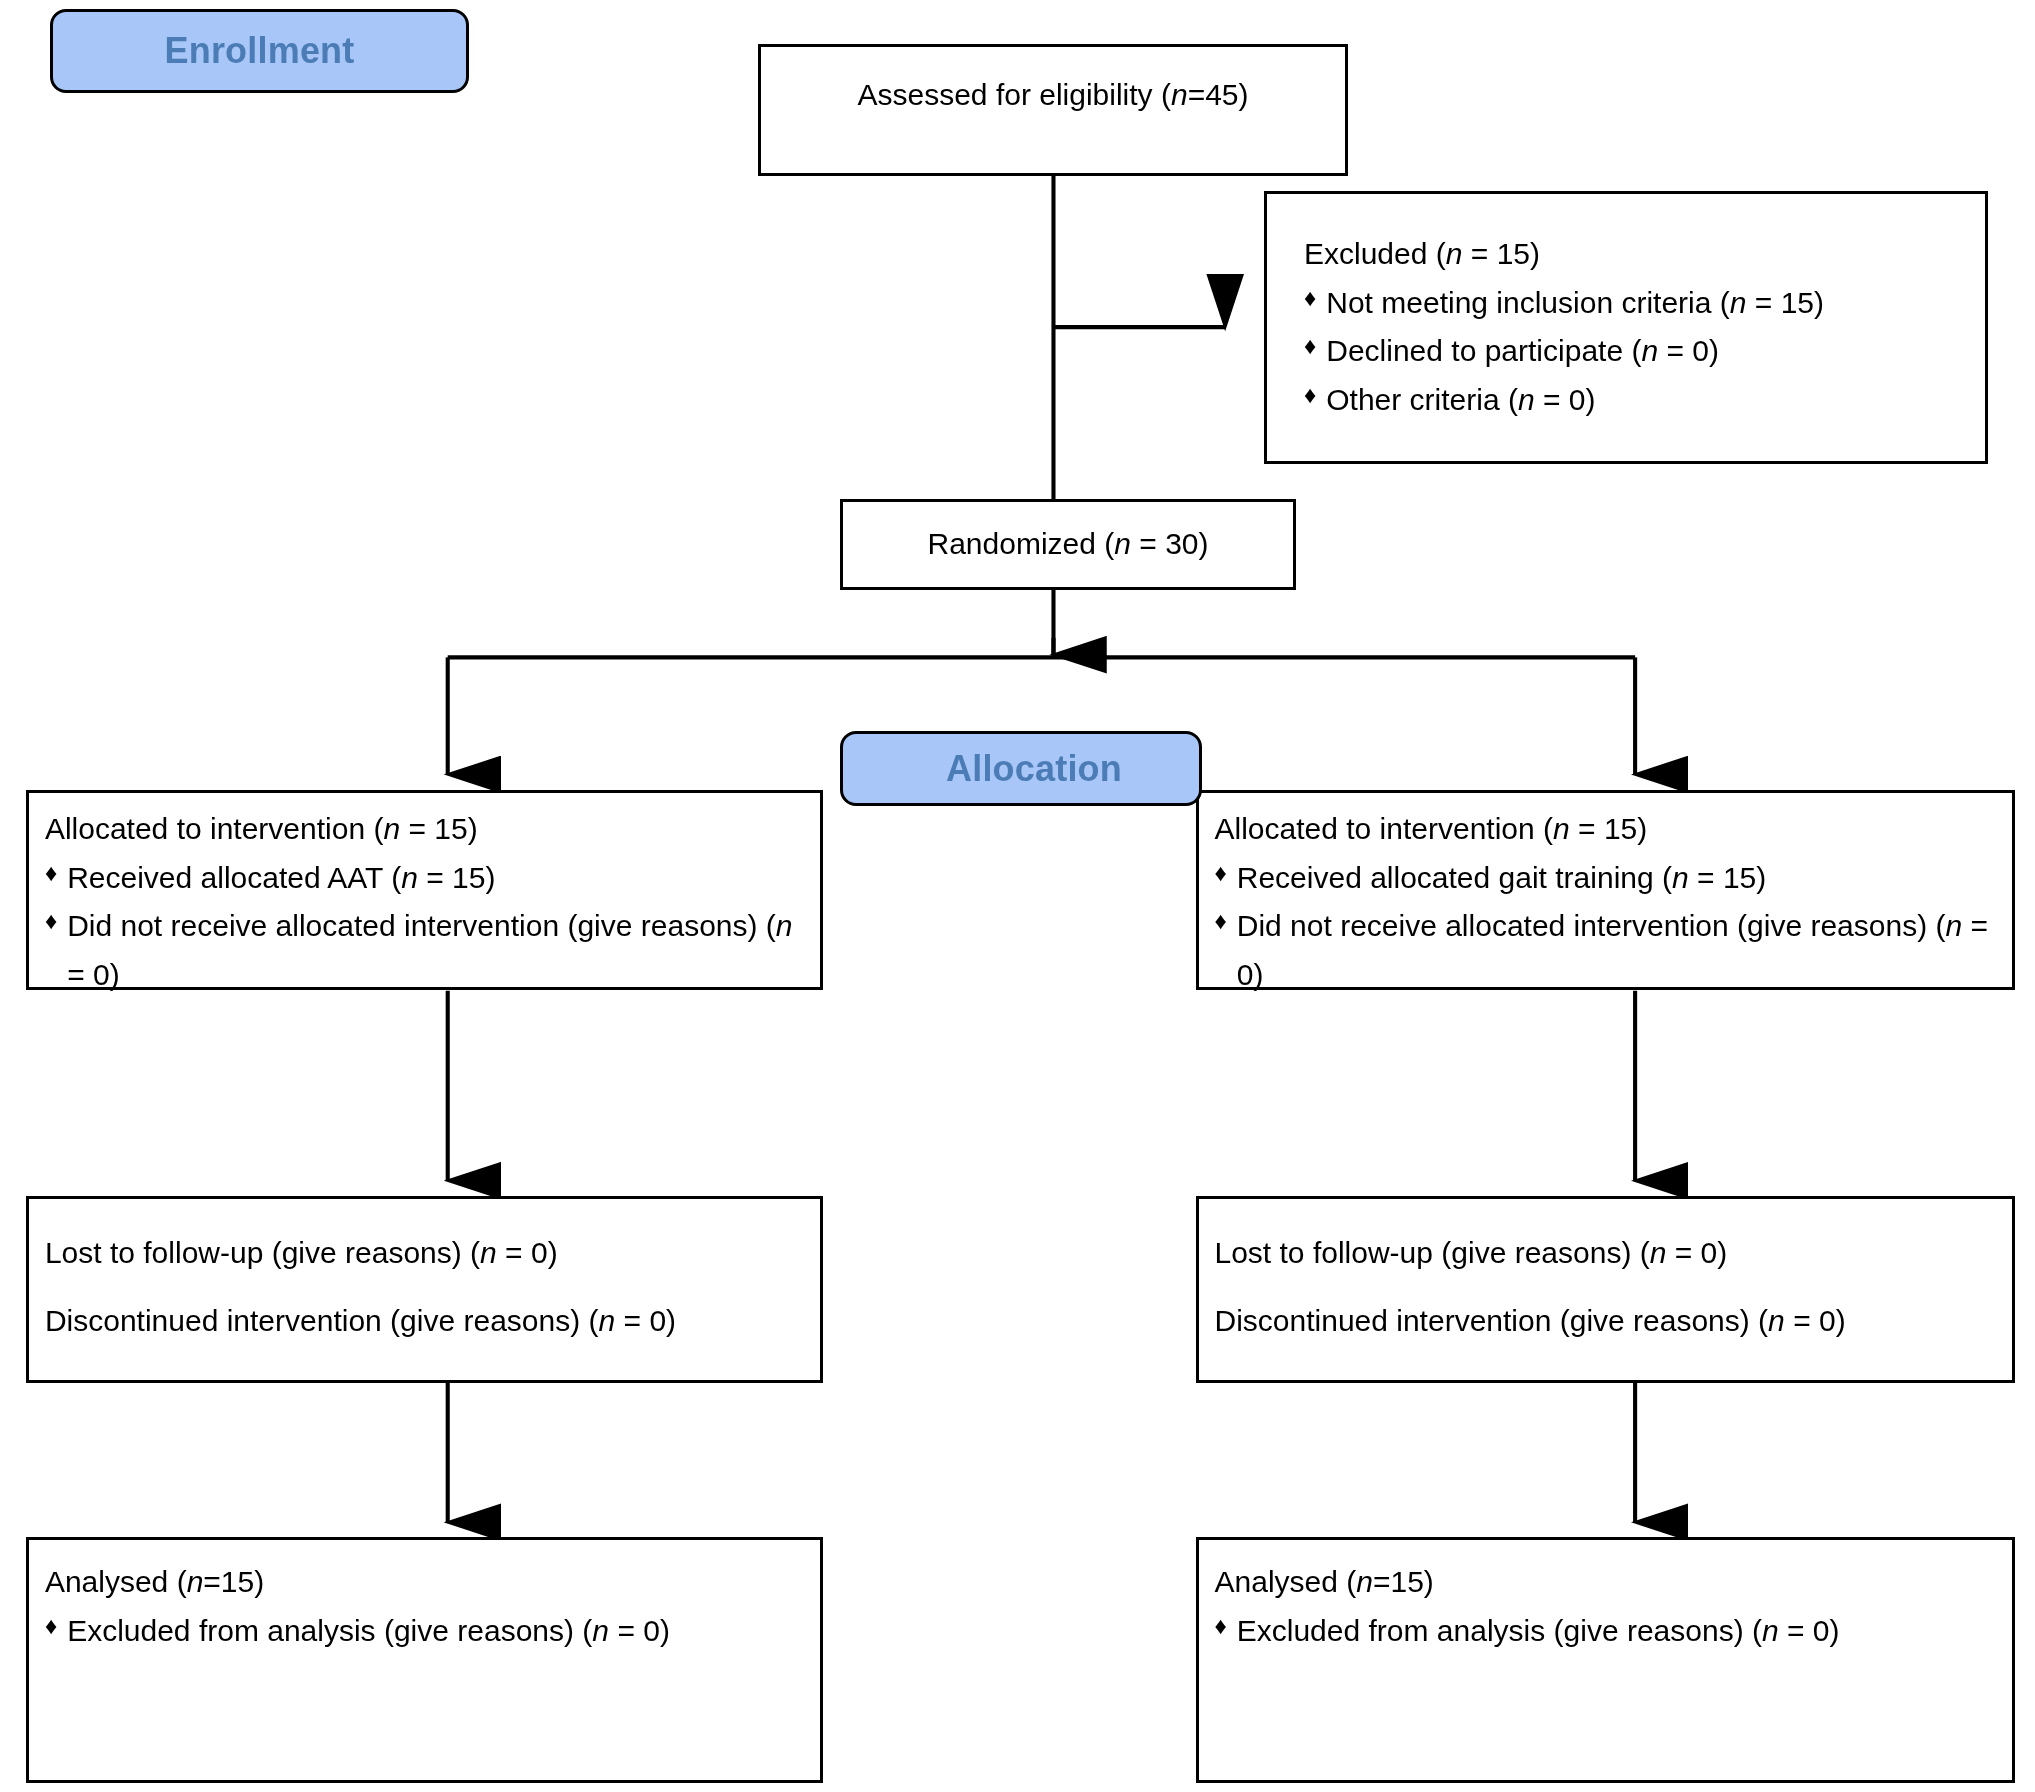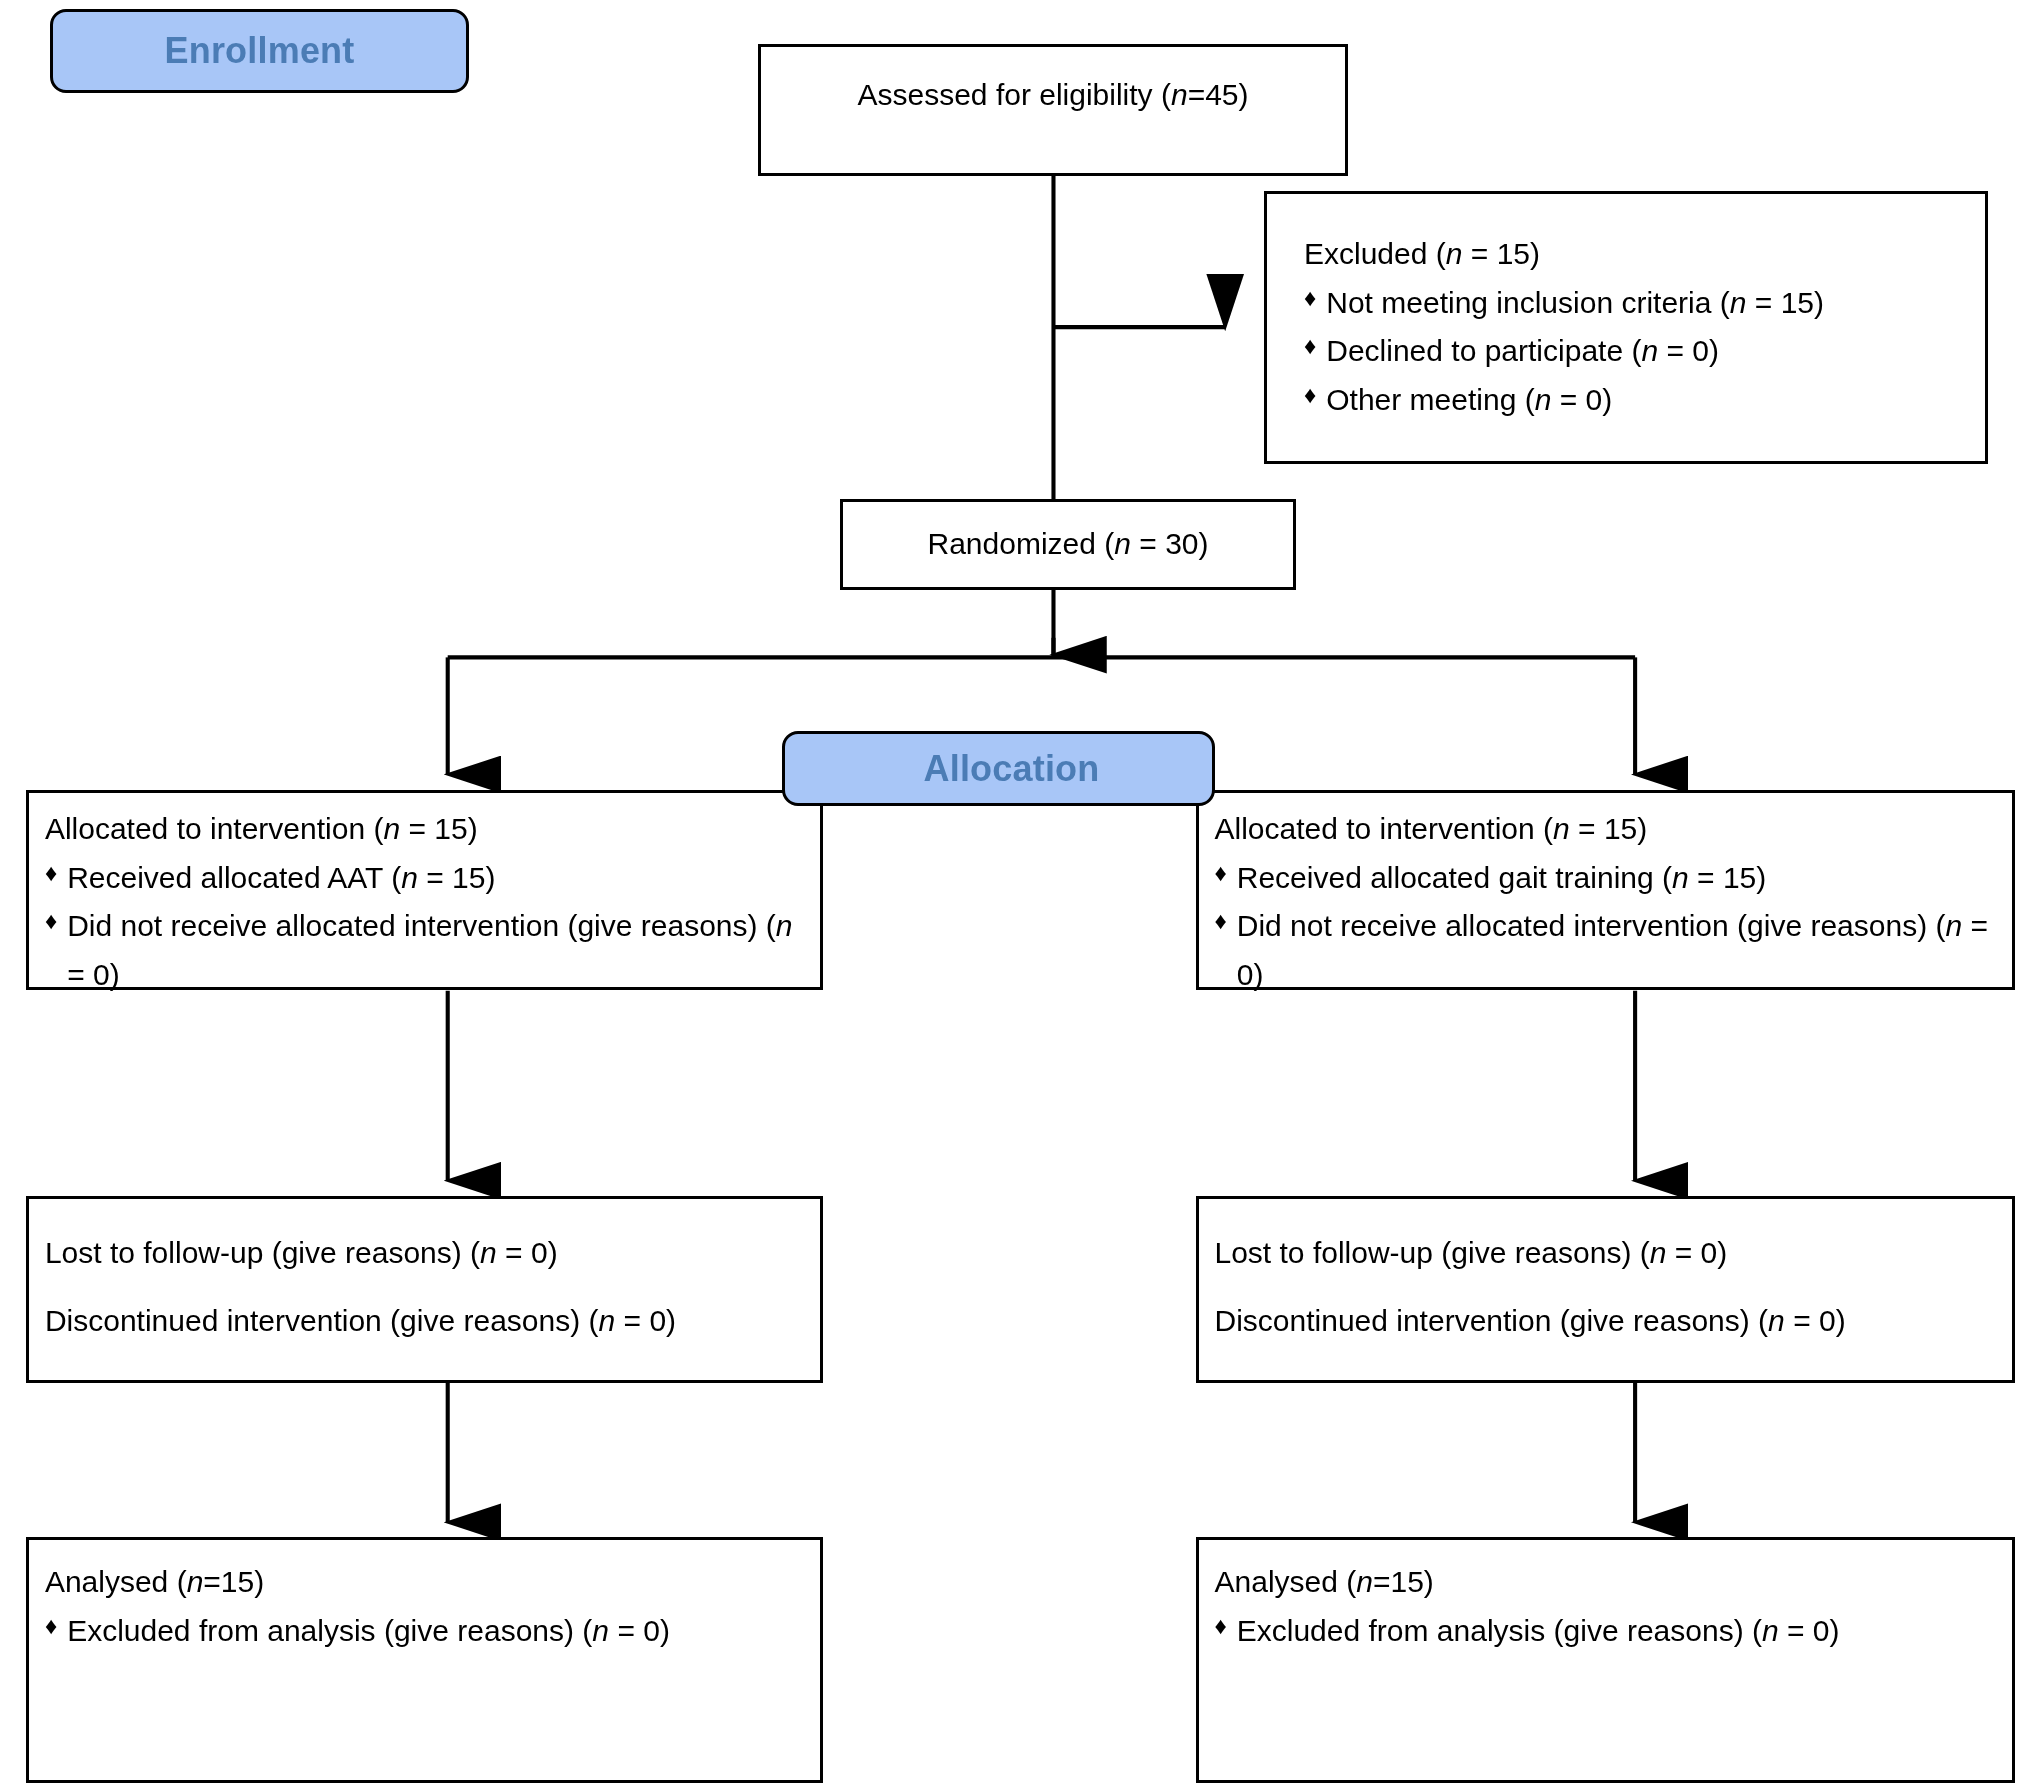--- a/index.html
+++ b/index.html
@@ -65,21 +65,21 @@
     z-index:5;
     letter-spacing:0.2px;
   }
 
   
   #badge-enrollment{ left:50px;  top:9px;   width:419px;  height:84px; }
   #box-assessed   { left:758px;  top:36px;   width:590px; height:132px;margin-top:8px; }
   #box-excluded   { left:1264px;  top:191px;  width:724px; height:273px; }
   #box-randomized { left:840px;  top:499px; width:456px; height:91px; }
 
-  #badge-allocation{ left:782px; top:731px; width:433px; height:75px;padding-left:26px; }
+  #badge-allocation{ left:840px; top:731px; width:362px; height:75px;padding-left:26px; }
   #box-alloc-left  { left:26.4px;   top:790px; width:797px; height:200px; }
   #box-alloc-right { left:1196px; top:790px; width:819px; height:200px; }
 
   #badge-followup  { left:809px; top:1134px; width:410px;  height:73px; }
   #box-fu-left     { left:26.4px;   top:1196px; width:797px; height:187px; }
   #box-fu-right    { left:1196px; top:1196px; width:819px; height:187px; }
   #box-an-left     { left:26.4px;   top:1537px; width:797px; height:246px; }
   #box-an-right    { left:1196px; top:1537px; width:819px; height:246px; }
 
   #box-assessed .inner{ padding-top:24px; text-align:center; }
@@ -144,21 +144,21 @@
       <div class="txt bullet">
         <span class="dia">♦</span>
         <span class="btext"><span>Not meeting inclusion criteria (</span><span class="n">n</span><span> = 15)</span></span>
       </div>
       <div class="txt bullet">
         <span class="dia">♦</span>
         <span class="btext"><span>Declined to participate (</span><span class="n">n</span><span> = 0)</span></span>
       </div>
       <div class="txt bullet">
         <span class="dia">♦</span>
-        <span class="btext"><span>Other meeting (</span><span class="n">n</span><span> = 0)</span></span>
+        <span class="btext"><span>Other criteria (</span><span class="n">n</span><span> = 0)</span></span>
       </div>
     </div>
   </div>
 
   <div class="box" id="box-randomized">
     <div class="inner">
       <div class="txt">
         <span>Randomized (</span><span class="n">n</span><span> = 30)</span>
       </div>
     </div>

